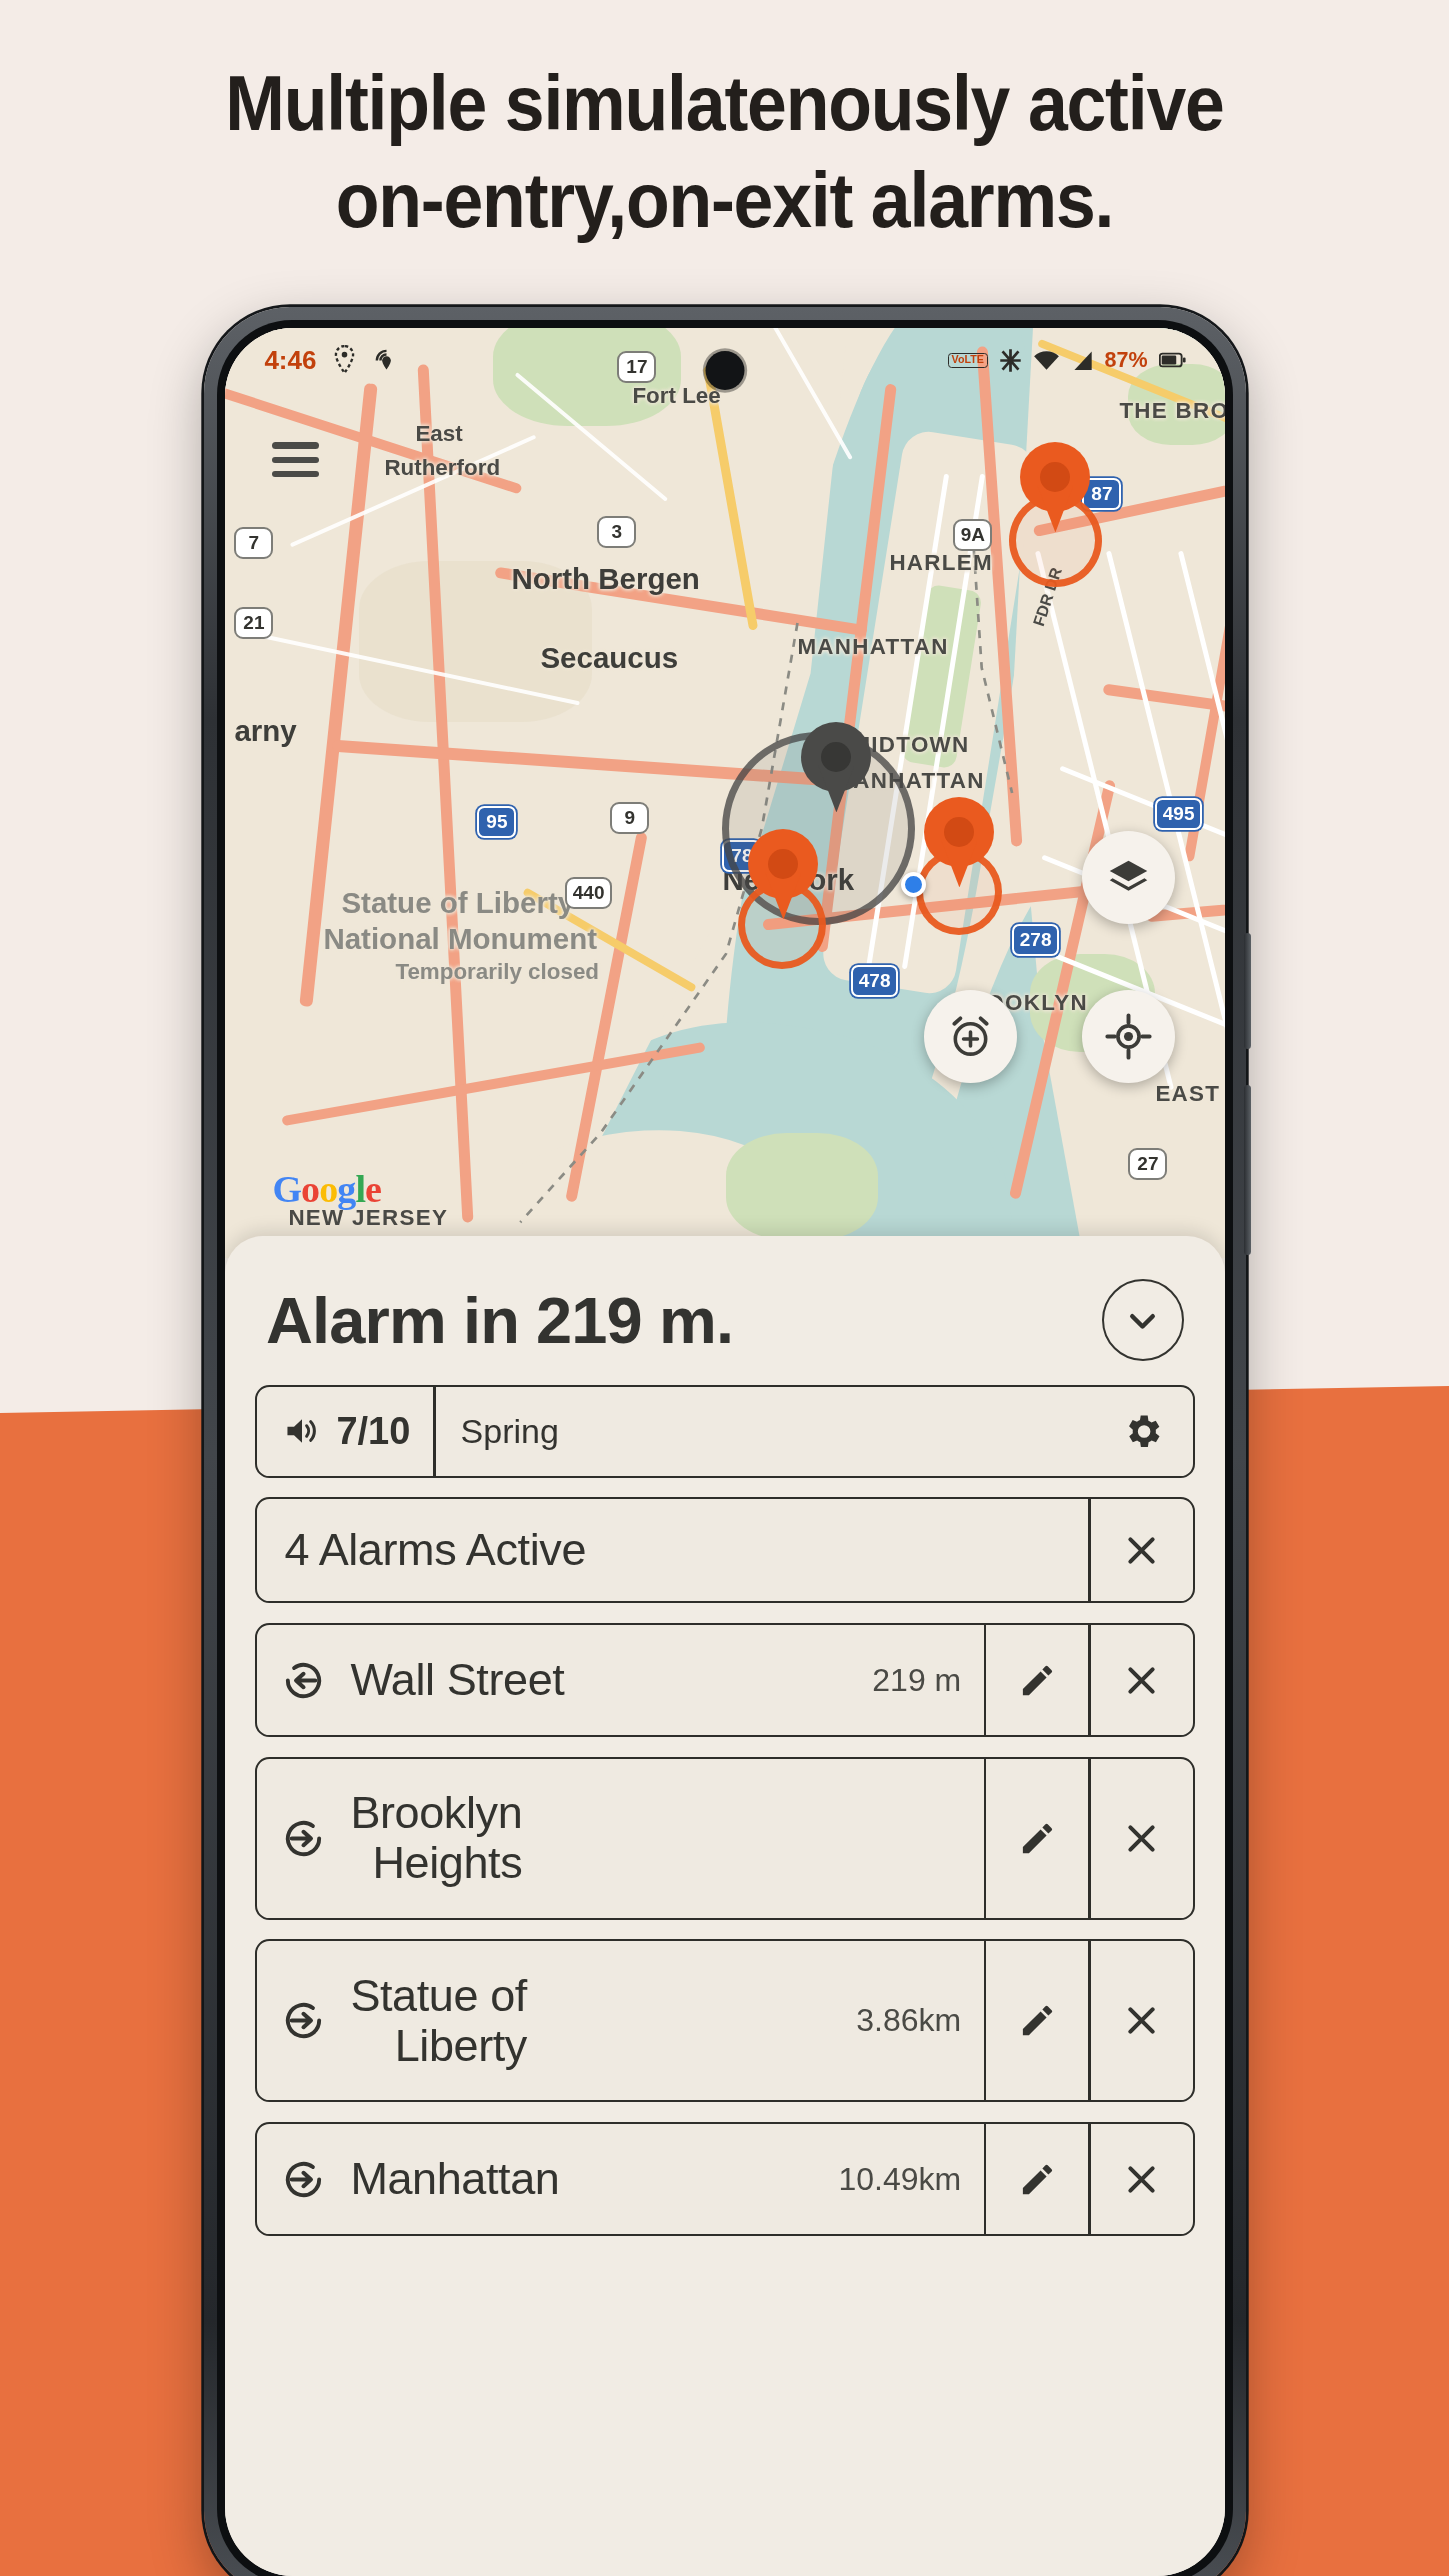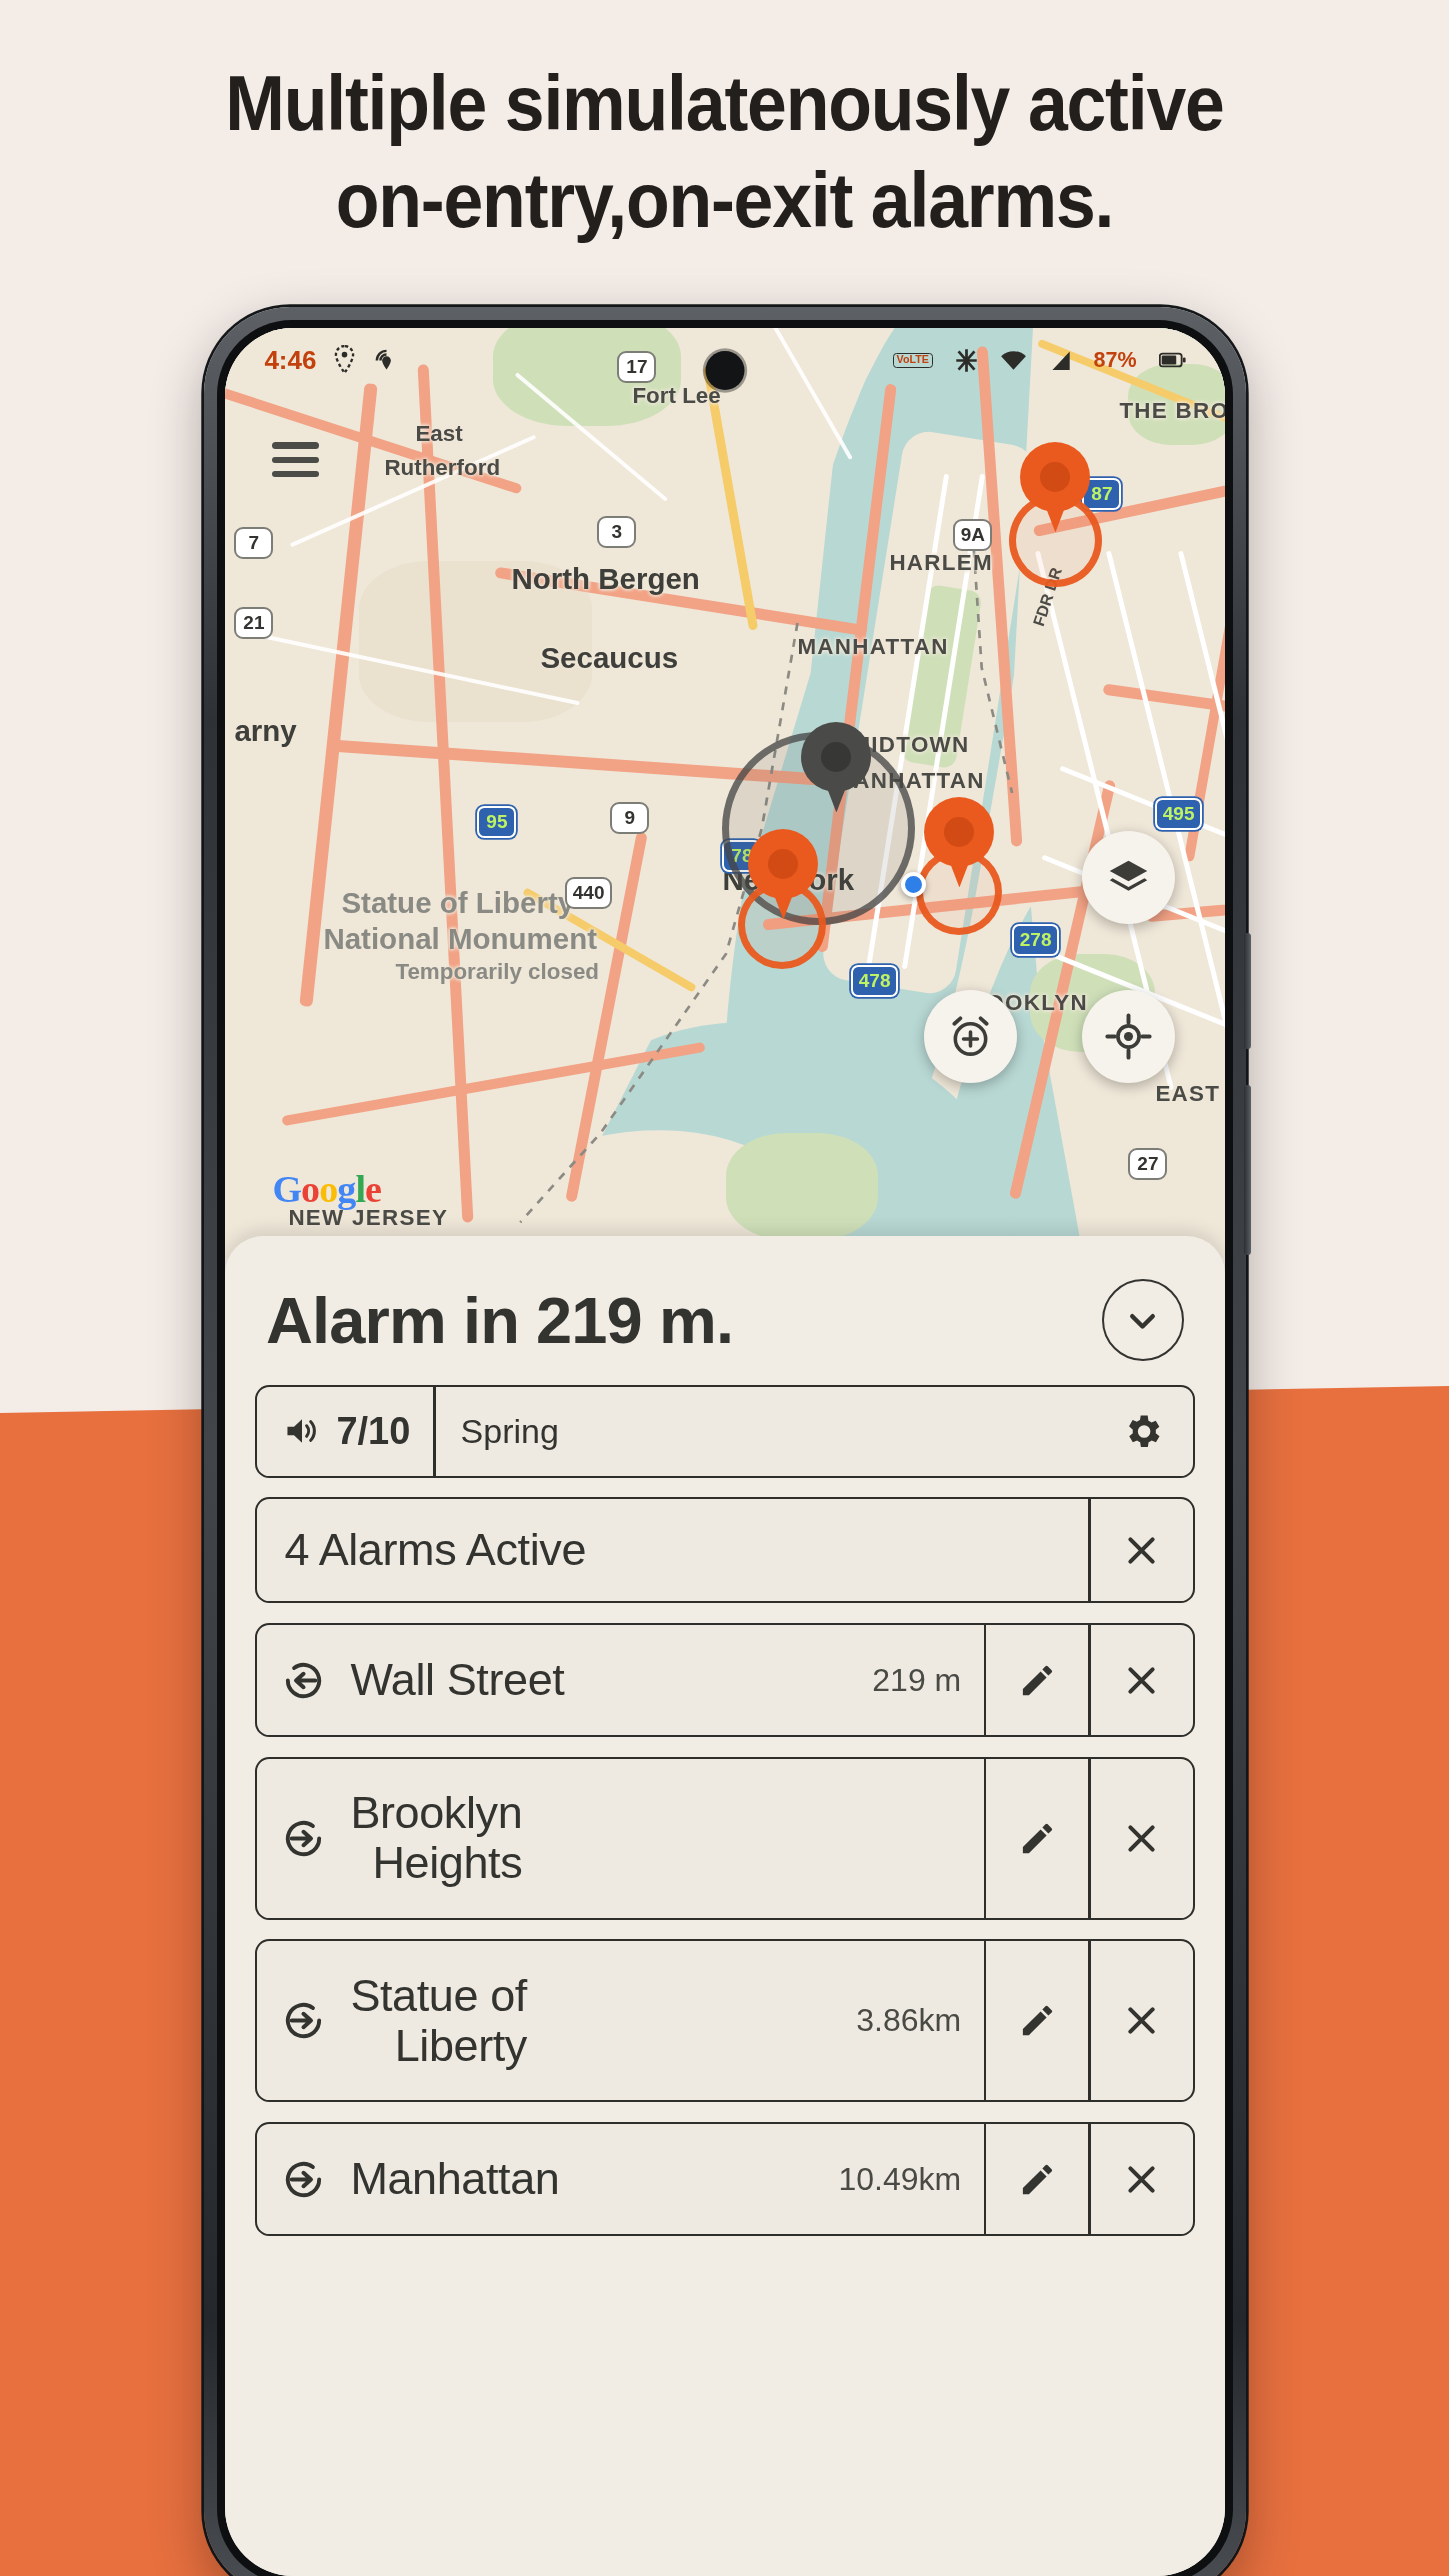--- a/index.html
+++ b/index.html
@@ -131,32 +131,32 @@
   .mlabel.rot { transform:rotate(-72deg); transform-origin:left top; font-size:16px; }
 
   
   .shield {
     position:absolute; background:#fff; border:2.7px solid #7d7d78;
     border-radius:9px; color:#33332f; font-size:19px; font-weight:700;
     display:flex; align-items:center; justify-content:center;
     min-width:39px; height:32px; padding:0 5.4px;
   }
   .shield.interstate {
-    background:#2f62ae; border-color:#fff; color:#bef264; border-radius:7.2px;
+    background:#2f62ae; border-color:#fff; color:#ffffff; border-radius:7.2px;
     box-shadow:0 0 0 1.8px #2f62ae;
   }
 
   
   #statusbar {
     position:absolute; top:0; left:0; right:0; height:64px;
     display:flex; align-items:center; padding:0 39px;
     color:#c2410c; font-size:26px; font-weight:600; z-index:30;
   }
   #statusbar .sb-left { display:flex; align-items:center; gap:14.3px; }
-  #statusbar .sb-right { margin-left:auto; display:flex; align-items:center; gap:22px; font-size:21.5px;}
+  #statusbar .sb-right { margin-left:auto; display:flex; align-items:center; gap:11px; font-size:21.5px;}
   #notch {
     position:absolute; top:23px; left:50%; transform:translateX(-50%);
     width:39px; height:39px; border-radius:50%;
     background:#121416; box-shadow:0 0 0 2.7px rgba(0,0,0,.35);
     z-index:40;
   }
   .volte {
     border:1.8px solid #2c2c28; border-radius:3.6px; font-size:10.7px;
     line-height:9.8px; padding:1.8px 2.7px; font-weight:700; text-align:center;
   }

